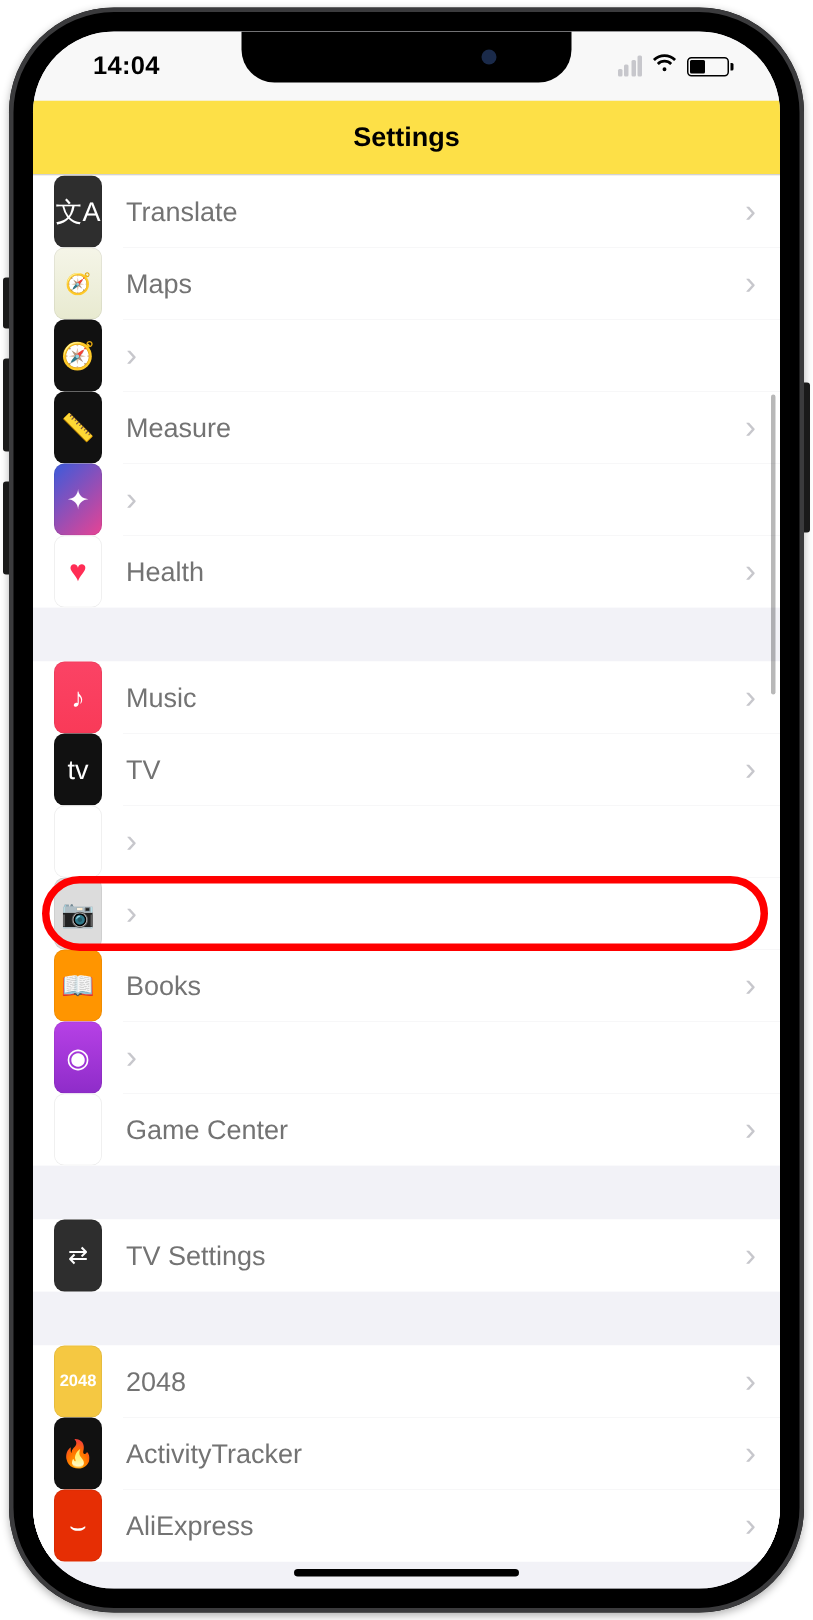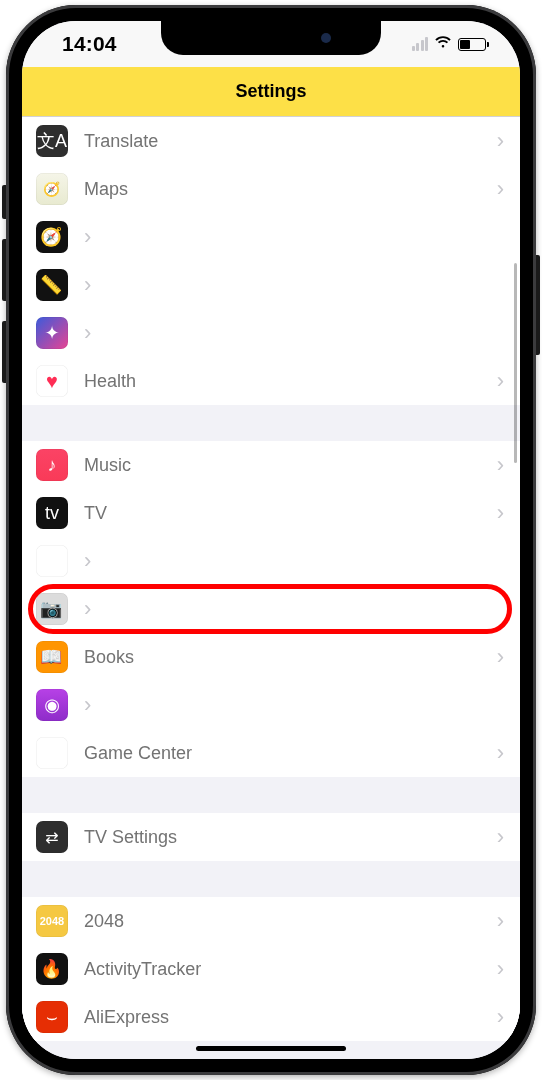--- a/index.html
+++ b/index.html
@@ -56,21 +56,21 @@
     .status-bar {
       height: 46px;
       display: flex;
       align-items: center;
       justify-content: space-between;
       padding: 0 30px;
       background: #f8f8f8;
       position: relative;
       z-index: 10;
     }
-    .status-time { font-weight: 700; font-size: 21px; letter-spacing: 0.2px; margin-left: 10px; text-align: center; }
+    .status-time { font-weight: 700; font-size: 17px; letter-spacing: 0.2px; margin-left: 10px; text-align: center; }
     .status-icons { display: flex; align-items: center; gap: 6px; margin-right: 4px; }
     .signal { display: flex; align-items: flex-end; gap: 1.5px; }
     .signal span { width: 3px; background: #c7c7cc; display: block; border-radius: 1px; }
     .signal span:nth-child(1){height:5px} .signal span:nth-child(2){height:8px} .signal span:nth-child(3){height:11px} .signal span:nth-child(4){height:14px}
     .wifi { font-size: 16px; }
     .battery { width: 28px; height: 13px; border: 1.5px solid #000; border-radius: 3px; position: relative; }
     .battery::after { content:""; position:absolute; right:-4px; top:3px; width:2px; height:5px; background:#000; border-radius:0 1px 1px 0; }
     .battery-fill { position:absolute; left:1px; top:1px; bottom:1px; width:40%; background:#000; border-radius:1px; }
 
     .nav-bar {
@@ -99,21 +99,21 @@
       position: relative;
     }
     .row .sep {
       position: absolute;
       left: 60px; right: 0; bottom: 0;
       height: 0.5px;
       background: #e0e0e3;
     }
     .row:last-child .sep { display:none; }
     .app-icon {
-      width: 32px; height: 32px;
+      width: 32px; height: 48px;
       border-radius: 7px;
       margin-right: 16px;
       flex-shrink: 0;
       display:flex; align-items:center; justify-content:center;
       font-size: 18px;
       color:#fff;
       box-shadow: inset 0 0 0 0.5px rgba(0,0,0,0.08);
     }
     .row-label { font-size: 18px; color:#737373; flex: 1; }
     .chevron { color:#c7c7cc; font-size: 22px; font-weight:300; }
@@ -248,20 +248,21 @@
             <div class="app-icon ic-compass">
               <span>🧭</span>
             </div>
             <div class="chevron">›</div>
             <div class="sep"></div>
           </div>
           <div class="row">
             <div class="app-icon ic-measure">
               <span>📏</span>
             </div>
+            <div class="row-label">Measure</div>
             <div class="chevron">›</div>
             <div class="sep"></div>
           </div>
           <div class="row">
             <div class="app-icon ic-shortcuts">
               <span>✦</span>
             </div>
             <div class="chevron">›</div>
             <div class="sep"></div>
           </div>

